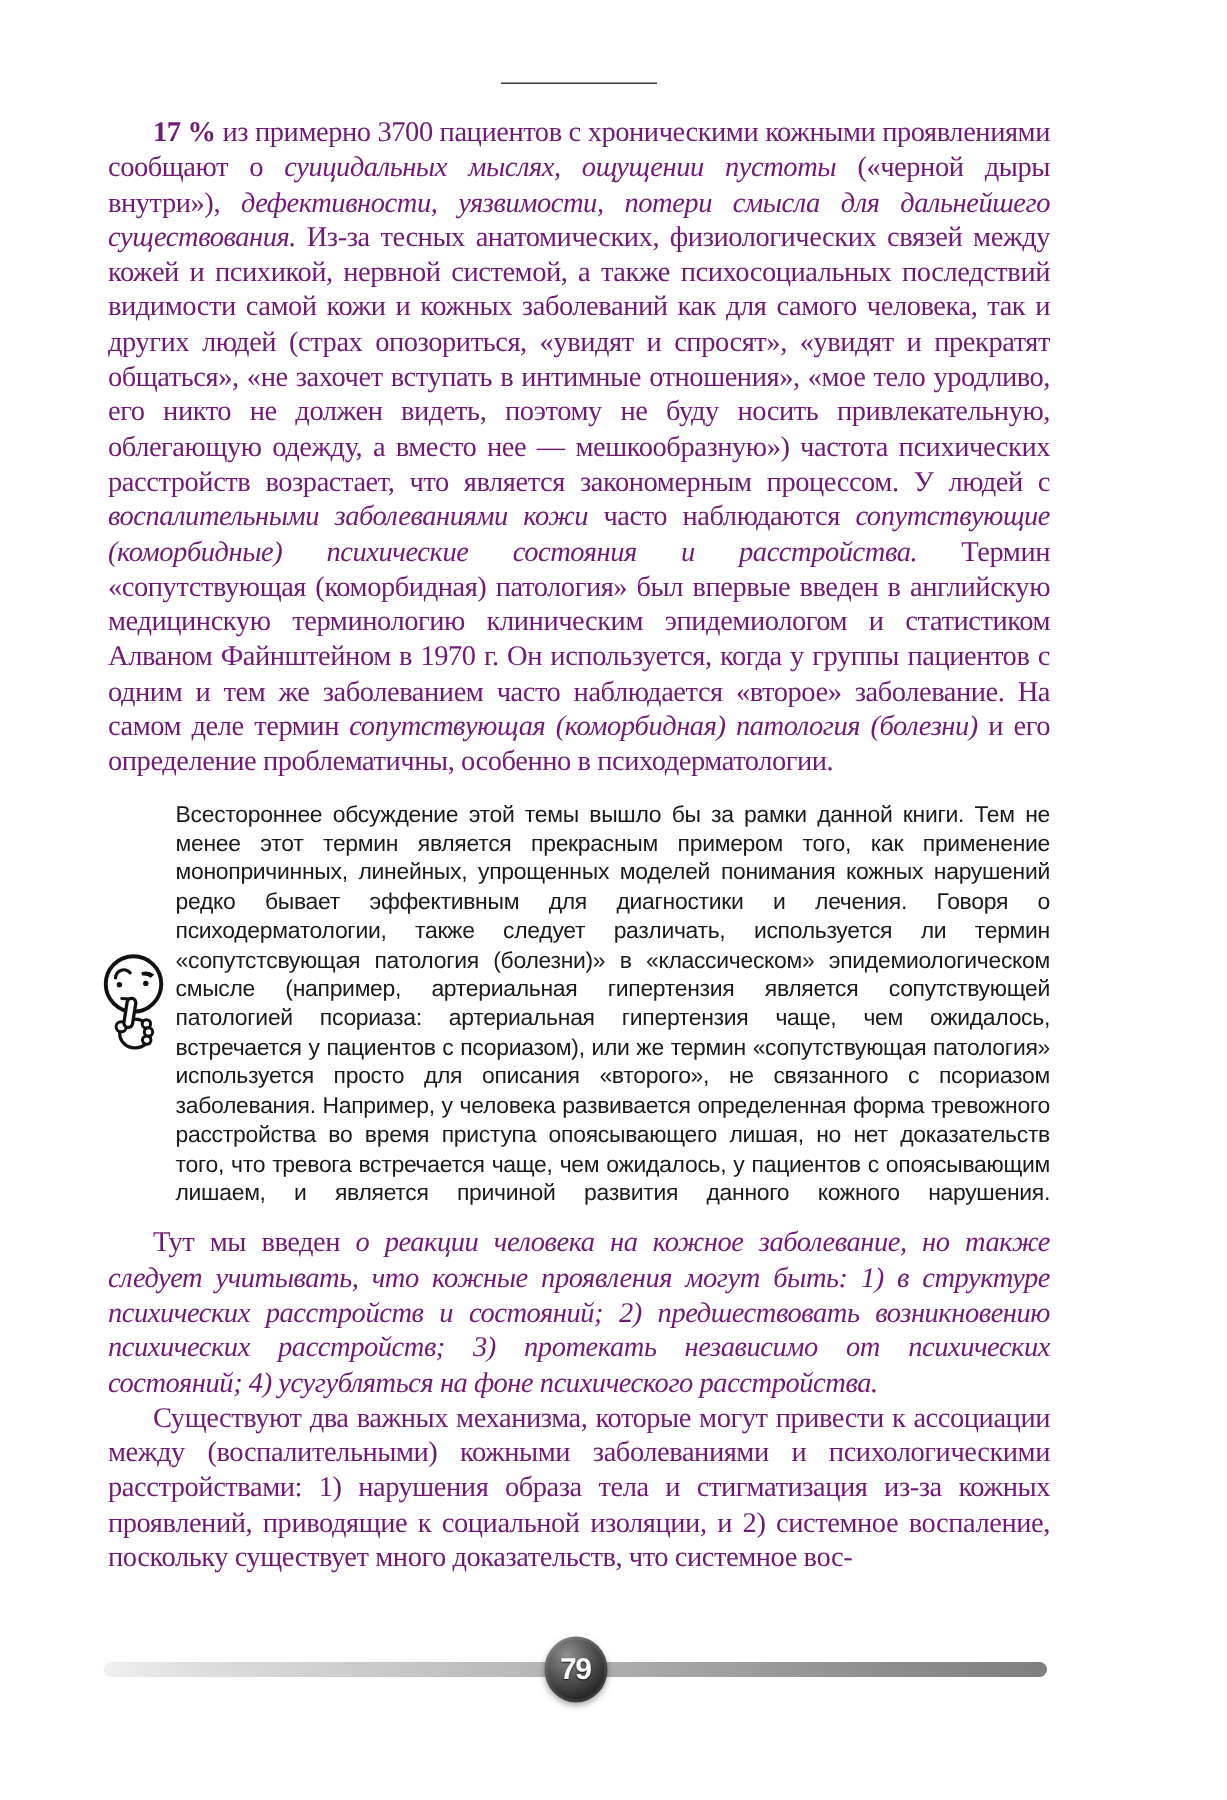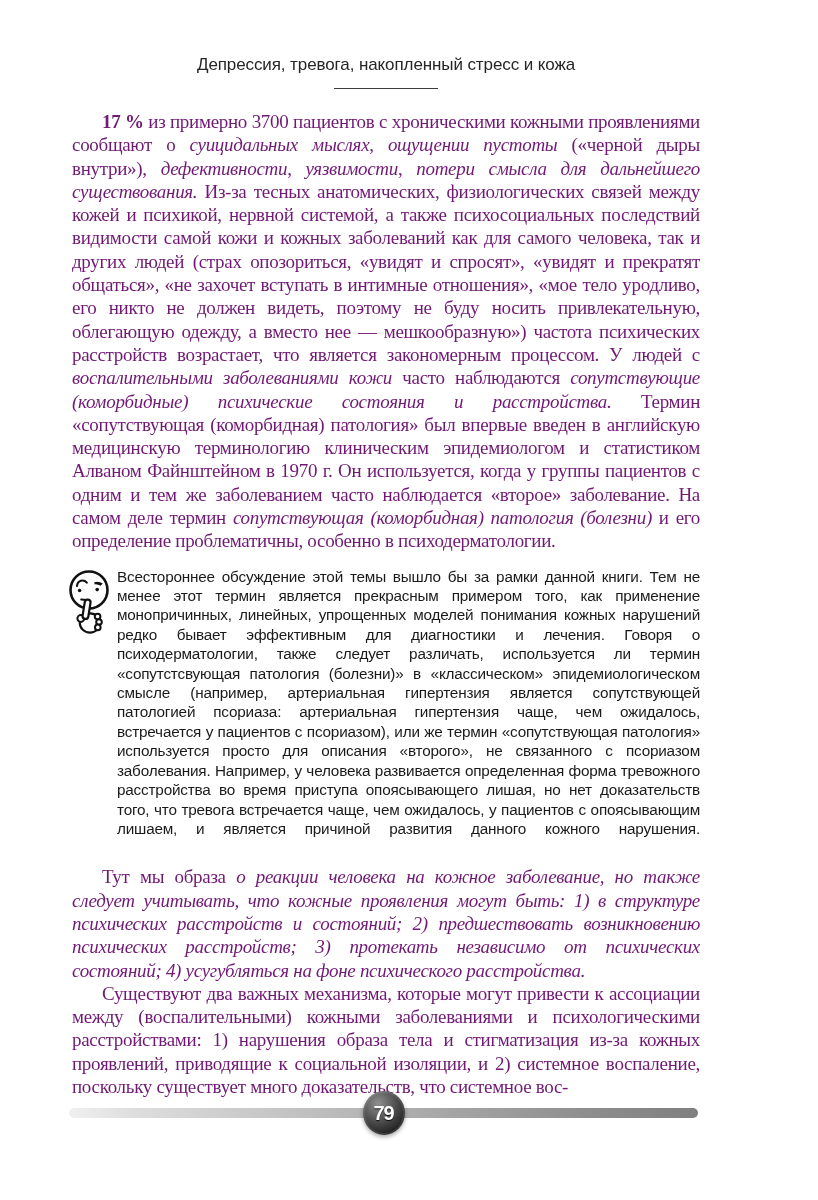--- a/index.html
+++ b/index.html
@@ -39,23 +39,23 @@
     letter-spacing: -0.3px;
     text-align: justify;
     text-indent: 30px;
     color: #701a75;
   }
   p.body-para + p.body-para { margin-top: 0; }
   .it { font-style: italic; }
   .bd { font-weight: 700; }
   .note-block {
     display: flex;
-    align-items: flex-start;
+    align-items: center;
     margin-top: 14px;
-    margin-bottom: 27px;
+    margin-bottom: 12px;
   }
   .note-icon {
     flex: 0 0 51px;
     margin-left: -6px;
     padding-top: 2px;
   }
   .note-icon svg { display: block; }
   p.note-text {
     flex: 1;
     margin: 0;
@@ -95,21 +95,20 @@
     letter-spacing: -1px;
     text-shadow: 0 1px 1px rgba(0,0,0,0.9);
   }
 </style>
 </head>
 <body>
 
 <div class="page-content">
 
   <header class="page-header">
-    <h1>Депрессия, тревога, накопленный стресс и кожа</h1>
     <div class="title-rule"></div>
   </header>
 
   <main class="body-text">
 
     <p class="body-para"><span class="bd">17 % </span><span>из примерно 3700 пациентов с хроническими кожными проявлениями сообщают о </span><span class="it">суицидальных мыслях</span><span>, </span><span class="it">ощущении пустоты</span><span> («черной дыры внутри»), </span><span class="it">дефективности</span><span>, </span><span class="it">уязвимости</span><span>, </span><span class="it">потери смысла для дальнейшего существования.</span><span> Из-за тесных анатомических, физиологических связей между кожей и психикой, нервной системой, а также психосоциальных последствий видимости самой кожи и кожных заболеваний как для самого человека, так и других людей (страх опозориться, «увидят и спросят», «увидят и прекратят общаться», «не захочет вступать в интимные отношения», «мое тело уродливо, его никто не должен видеть, поэтому не буду носить привлекательную, облегающую одежду, а вместо нее — мешкообразную») частота психических расстройств возрастает, что является закономерным процессом. У людей с </span><span class="it">воспалительными заболеваниями кожи</span><span> часто наблюдаются </span><span class="it">сопутствующие (коморбидные) психические состояния и расстройства.</span><span> Термин «сопутствующая (коморбидная) патология» был впервые введен в английскую медицинскую терминологию клиническим эпидемиологом и статистиком Алваном Файнштейном в 1970 г. Он используется, когда у группы пациентов с одним и тем же заболеванием часто наблюдается «второе» заболевание. На самом деле термин </span><span class="it">сопутствующая (коморбидная) патология (болезни)</span><span> и его определение проблематичны, особенно в психодерматологии.</span></p>
 
     <div class="note-block">
       <span class="note-icon">
         <svg width="46" height="70" viewBox="0 0 46 70" xmlns="http://www.w3.org/2000/svg" aria-hidden="true">
@@ -133,21 +132,21 @@
           <circle cx="31.6" cy="47.6" r="2.8" fill="#ffffff" stroke="#111111" stroke-width="2"></circle>
           <circle cx="33" cy="53" r="2.8" fill="#ffffff" stroke="#111111" stroke-width="2"></circle>
           <circle cx="31.8" cy="58.4" r="2.8" fill="#ffffff" stroke="#111111" stroke-width="2"></circle>
 
           <rect x="-2.8" y="-9.5" width="5.8" height="19.5" rx="2.9" transform="translate(20.5 40) rotate(9)" fill="#ffffff" stroke="#111111" stroke-width="2.2"></rect>
         </svg>
       </span>
       <p class="note-text"><span>Всестороннее обсуждение этой темы вышло бы за рамки данной книги. Тем не менее этот термин является прекрасным примером того, как применение монопричинных, линейных, упрощенных моделей понимания кожных нарушений редко бывает эффективным для диагностики и лечения. Говоря о психодерматологии, также следует различать, используется ли термин «сопутстсвующая патология (болезни)» в «классическом» эпидемиологическом смысле (например, артериальная гипертензия является сопутствующей патологией псориаза: артериальная гипертензия чаще, чем ожидалось, встречается у пациентов с псориазом), или же термин «сопутствующая патология» используется просто для описания «второго», не связанного с псориазом заболевания. Например, у человека развивается определенная форма тревожного расстройства во время приступа опоясывающего лишая, но нет доказательств того, что тревога встречается чаще, чем ожидалось, у пациентов с опоясывающим лишаем, и является причиной развития данного кожного нарушения.</span></p>
     </div>
 
-    <p class="body-para"><span>Тут мы образа </span><span class="it">о реакции человека на кожное заболевание, но также следует учитывать, что кожные проявления могут быть: 1) в структуре психических расстройств и состояний; 2) предшествовать возникновению психических расстройств; 3) протекать независимо от психических состояний; 4) усугубляться на фоне психического расстройства.</span></p>
+    <p class="body-para"><span>Тут мы введен </span><span class="it">о реакции человека на кожное заболевание, но также следует учитывать, что кожные проявления могут быть: 1) в структуре психических расстройств и состояний; 2) предшествовать возникновению психических расстройств; 3) протекать независимо от психических состояний; 4) усугубляться на фоне психического расстройства.</span></p>
 
     <p class="body-para"><span>Существуют два важных механизма, которые могут привести к ассоциации между (воспалительными) кожными заболеваниями и психологическими расстройствами: 1) нарушения образа тела и стигматизация из-за кожных проявлений, приводящие к социальной изоляции, и 2) системное воспаление, поскольку существует много доказательств, что системное вос-</span></p>
 
   </main>
 </div>
 
 <footer class="page-footer">
   <div class="footer-bar"></div>
   <div class="page-badge">
     <span>79</span>

